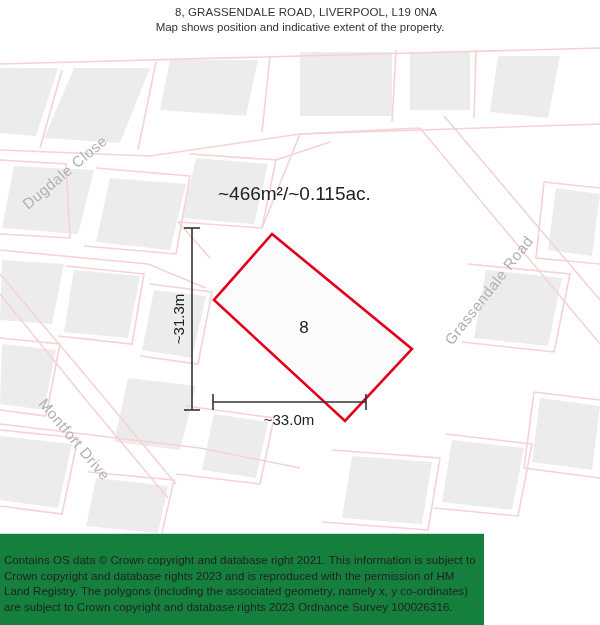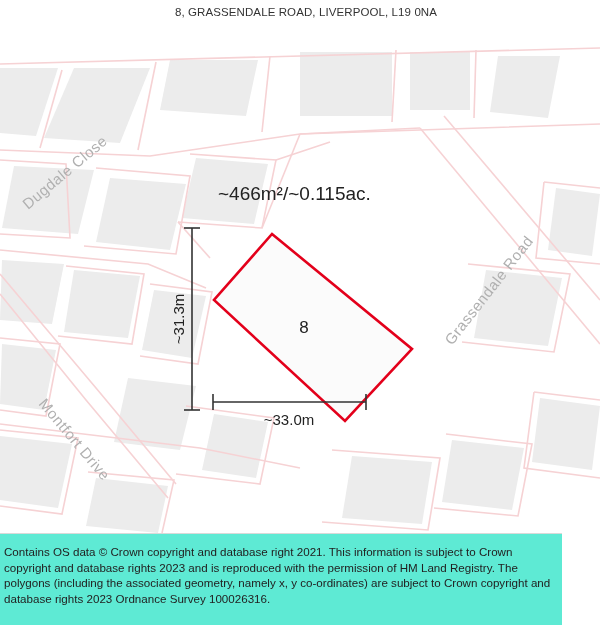--- a/index.html
+++ b/index.html
@@ -75,41 +75,42 @@
   .plot-number {
     font-family: "Liberation Sans", sans-serif;
     fill: #222;
     font-size: 17px;
   }
   
   .footer {
     position: absolute;
     top: 533px;
     left: 0;
-    width: 562px;
+    width: 484px;
     height: 92px;
     box-sizing: border-box;
-    padding: 10px 6px 0 4px;
+    padding: 18px 6px 0 4px;
     border-top: 1px solid #d9d9d9;
-    background: #5eead4;
+    background: #15803d;
   }
   .footer p {
     margin: 0;
     font-size: 11.6px;
     line-height: 15.5px;
     color: #222;
   }
 </style>
 </head>
 <body>
 
 <div class="page">
 
   <div class="header">
     <div class="title">8, GRASSENDALE ROAD, LIVERPOOL, L19 0NA</div>
+    <div class="subtitle">Map shows position and indicative extent of the property.</div>
   </div>
 
   <div class="map-wrap">
     <svg class="map-svg" width="600" height="495" viewBox="0 0 600 495" xmlns="http://www.w3.org/2000/svg">
 
       <rect x="0" y="0" width="600" height="495" fill="#ffffff"></rect>
 
       <g fill="#ececec">
         <polygon points="0,30 58,30 36,98 0,95"></polygon>
         <polygon points="74,30 150,30 120,105 44,100"></polygon>

